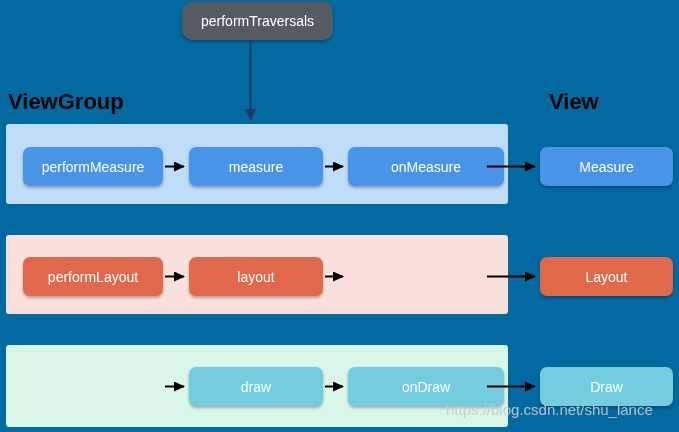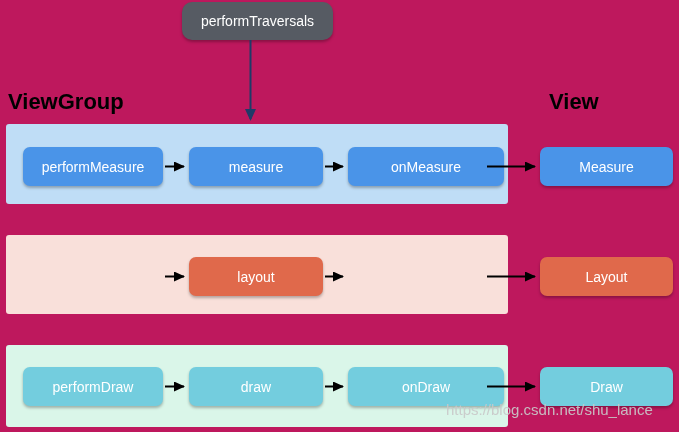--- a/index.html
+++ b/index.html
@@ -1,19 +1,19 @@
 <!DOCTYPE html>
 <html><head>
 <meta charset="utf-8">
 <style>
   html,body{margin:0;padding:0;background:#ffffff;}
   .canvas{
     position:relative;
     width:679px;height:432px;
-    background:#be185d;
+    background:#0369a1;
     font-family:"Liberation Sans","DejaVu Sans",sans-serif;
     overflow:hidden;
   }
   .node{
     position:absolute;
     display:flex;align-items:center;justify-content:center;
     color:#ffffff;
     font-size:14px;
     border-radius:7px;
     box-shadow:0 2px 3px rgba(0,0,0,0.28);
@@ -77,24 +77,24 @@
 
   <div class="band band-measure"></div>
   <div class="band band-layout"></div>
   <div class="band band-draw"></div>
 
   <div class="node n-blue c1 r1">performMeasure</div>
   <div class="node n-blue c2 r1">measure</div>
   <div class="node n-blue c3 r1">onMeasure</div>
   <div class="node n-blue c4 r1">Measure</div>
 
+  <div class="node n-orange c1 r2">performLayout</div>
   <div class="node n-orange c2 r2">layout</div>
   <div class="node n-orange c4 r2">Layout</div>
 
-  <div class="node n-teal c1 r3">performDraw</div>
   <div class="node n-teal c2 r3">draw</div>
   <div class="node n-teal c3 r3">onDraw</div>
   <div class="node n-teal c4 r3">Draw</div>
 
   <svg class="arrows" viewBox="0 0 679 432">
     <defs>
       <marker id="ah-black" markerUnits="userSpaceOnUse" markerWidth="11" markerHeight="10" refX="10" refY="5" orient="auto">
         <path d="M0,0 L11,5 L0,10 Z" fill="#000000"></path>
       </marker>
       <marker id="ah-navy" markerUnits="userSpaceOnUse" markerWidth="12" markerHeight="11" refX="10" refY="5.5" orient="auto">

